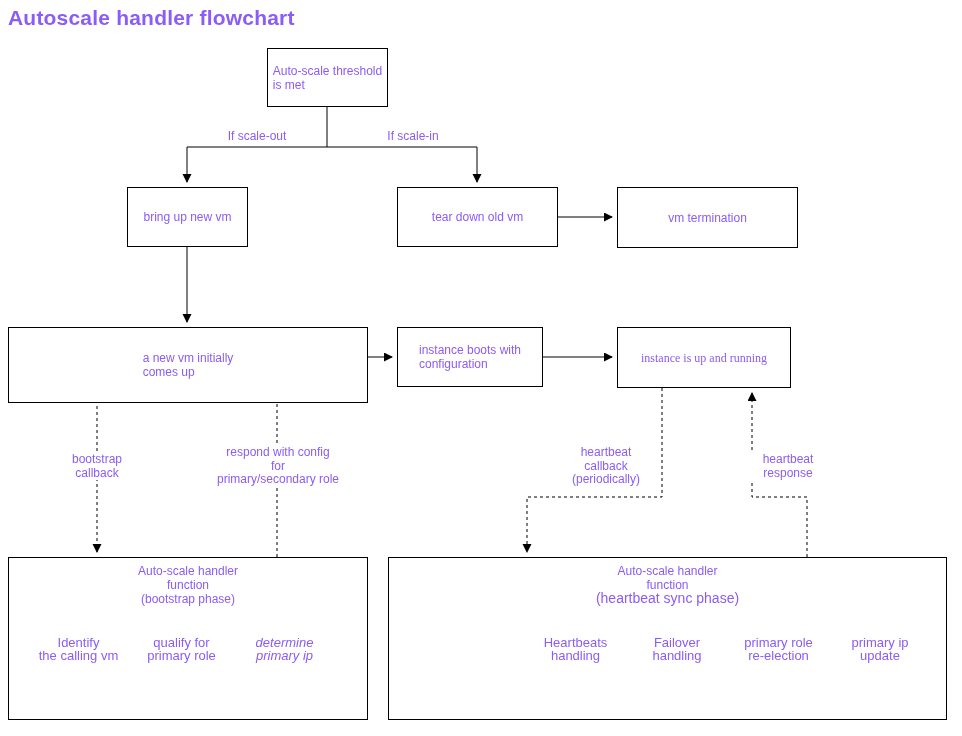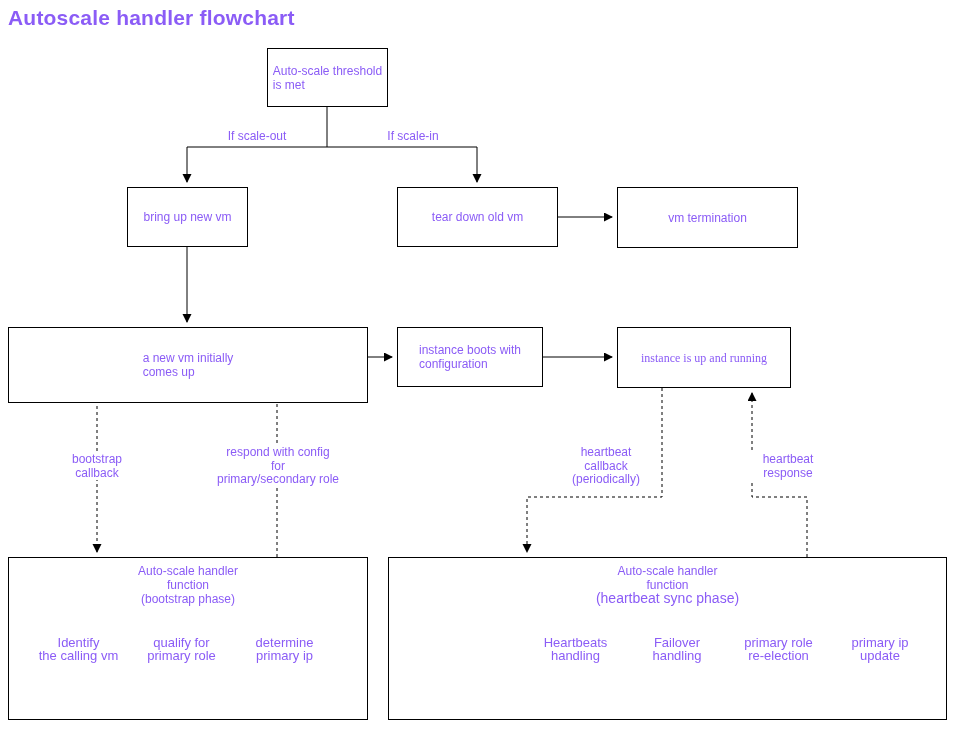--- a/index.html
+++ b/index.html
@@ -156,21 +156,21 @@
   <div class="container-box" style="left:388px; top:557px; width:559px; height:163px;">
     <div class="container-title">Auto-scale handler
 function</div>
     <div class="container-subtitle">(heartbeat sync phase)</div>
   </div>
 
   <div class="step-label" style="left:27px; width:103px;">Identify
 the calling vm</div>
   <div class="step-label" style="left:130px; width:103px;">qualify for
 primary role</div>
-  <div class="step-label" style="left:233px; width:103px;">determine
+  <div class="step-label" style="left:233px; width:103px;font-style:italic;">determine
 primary ip</div>
   <div class="step-label" style="left:525px; width:101px;">Heartbeats
 handling</div>
   <div class="step-label" style="left:626px; width:102px;">Failover
 handling</div>
   <div class="step-label" style="left:728px; width:101px;">primary role
 re-election</div>
   <div class="step-label" style="left:829px; width:102px;">primary ip
 update</div>
 

